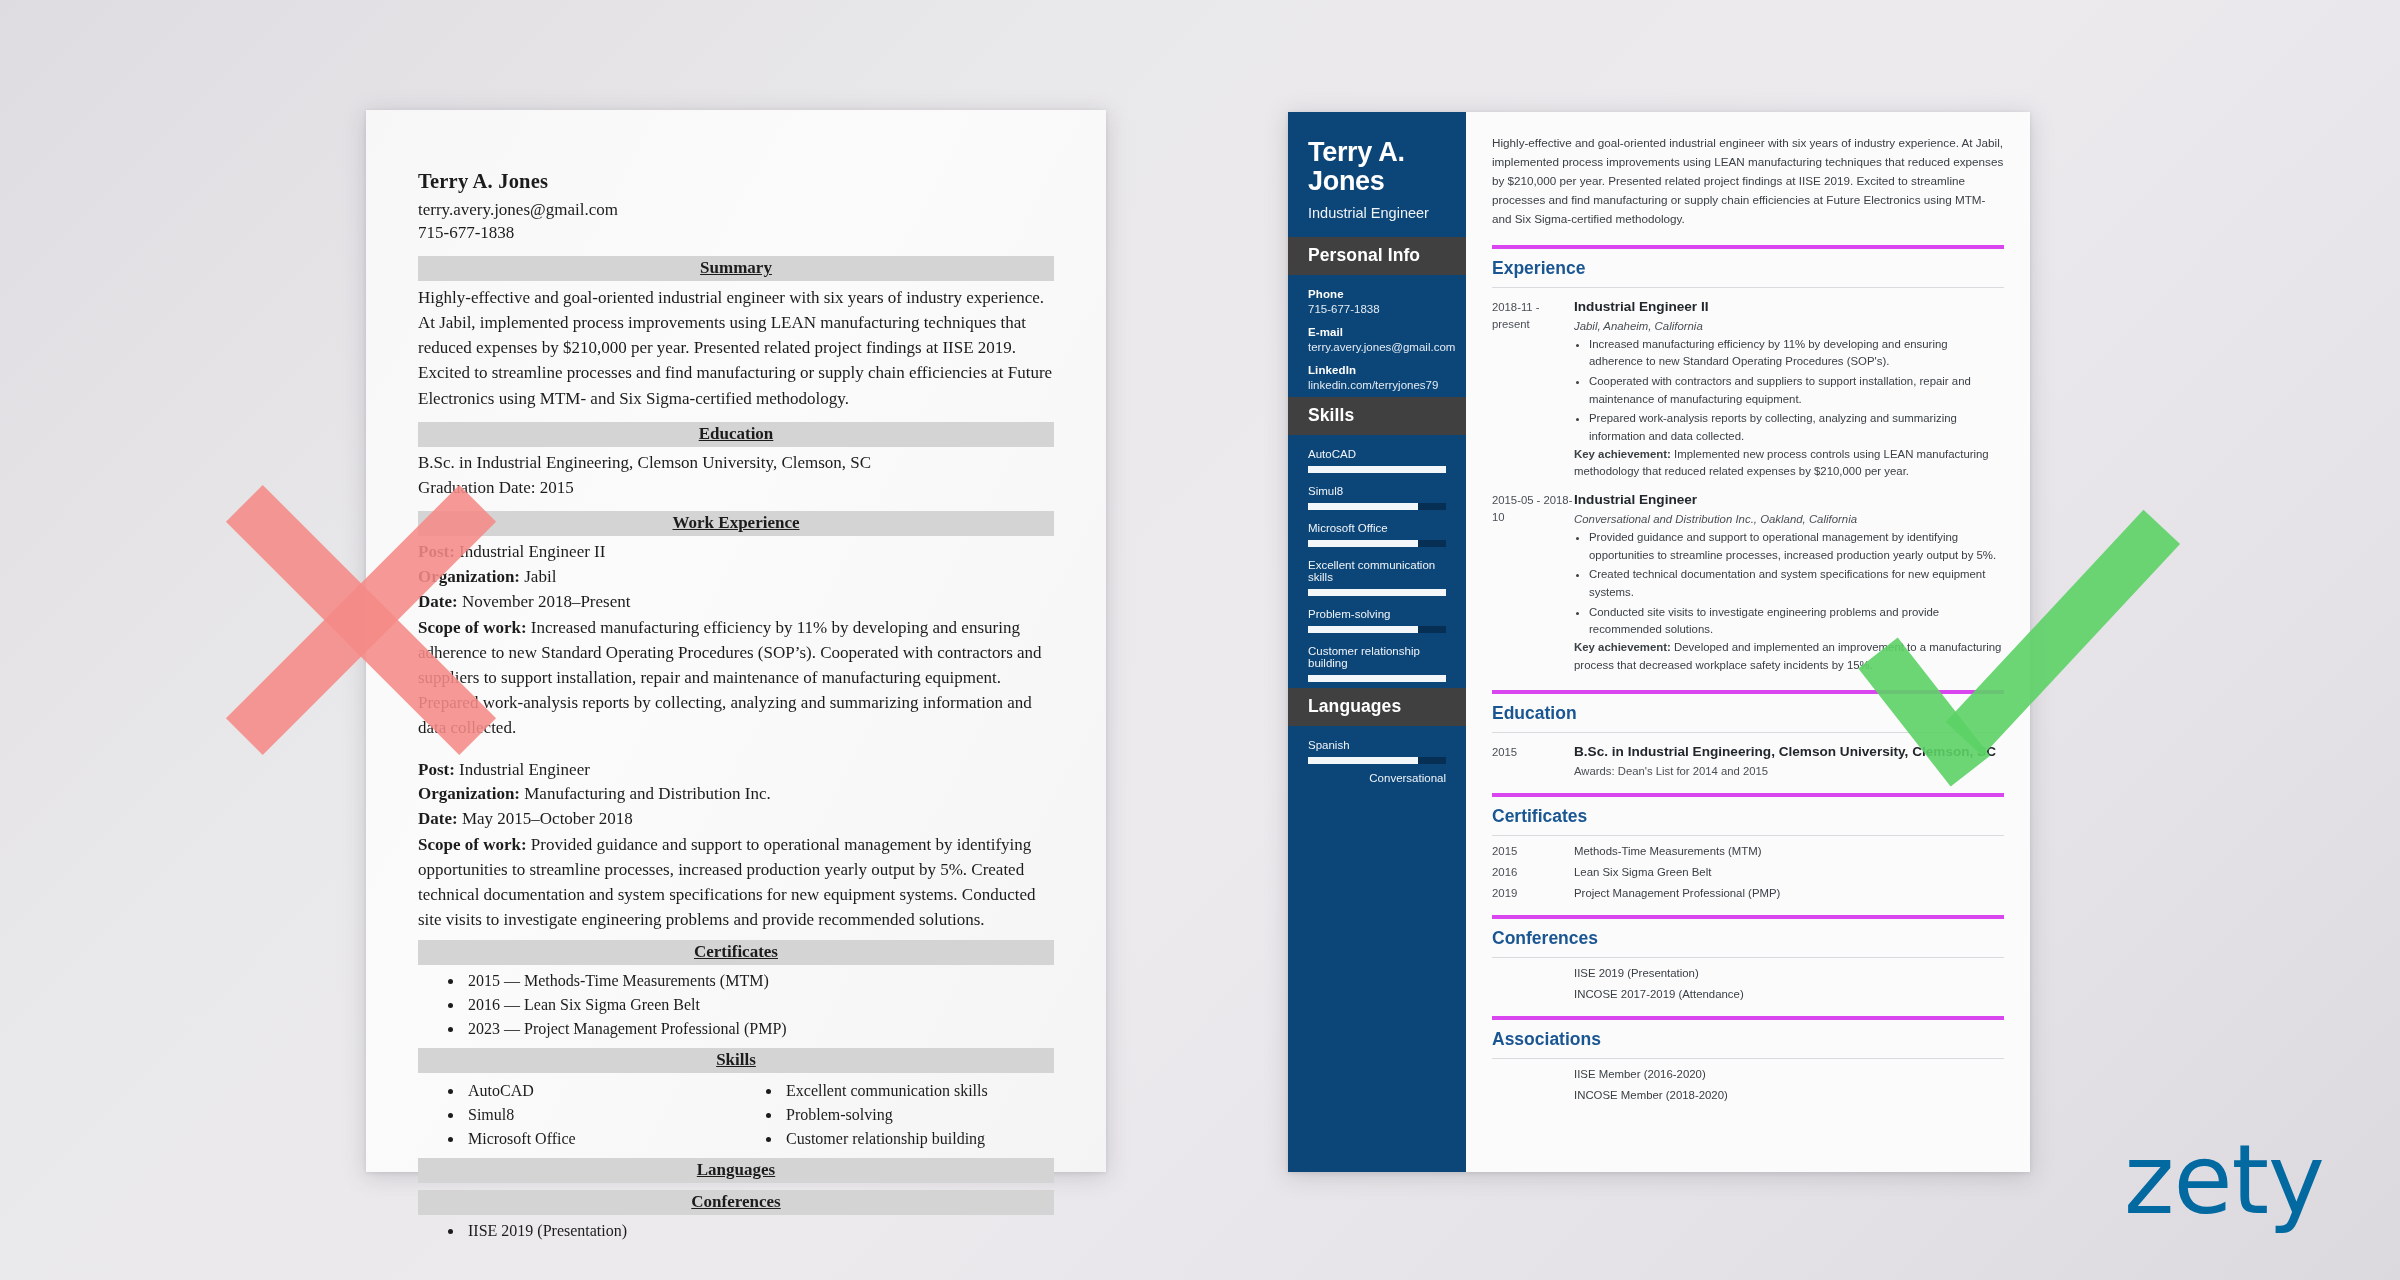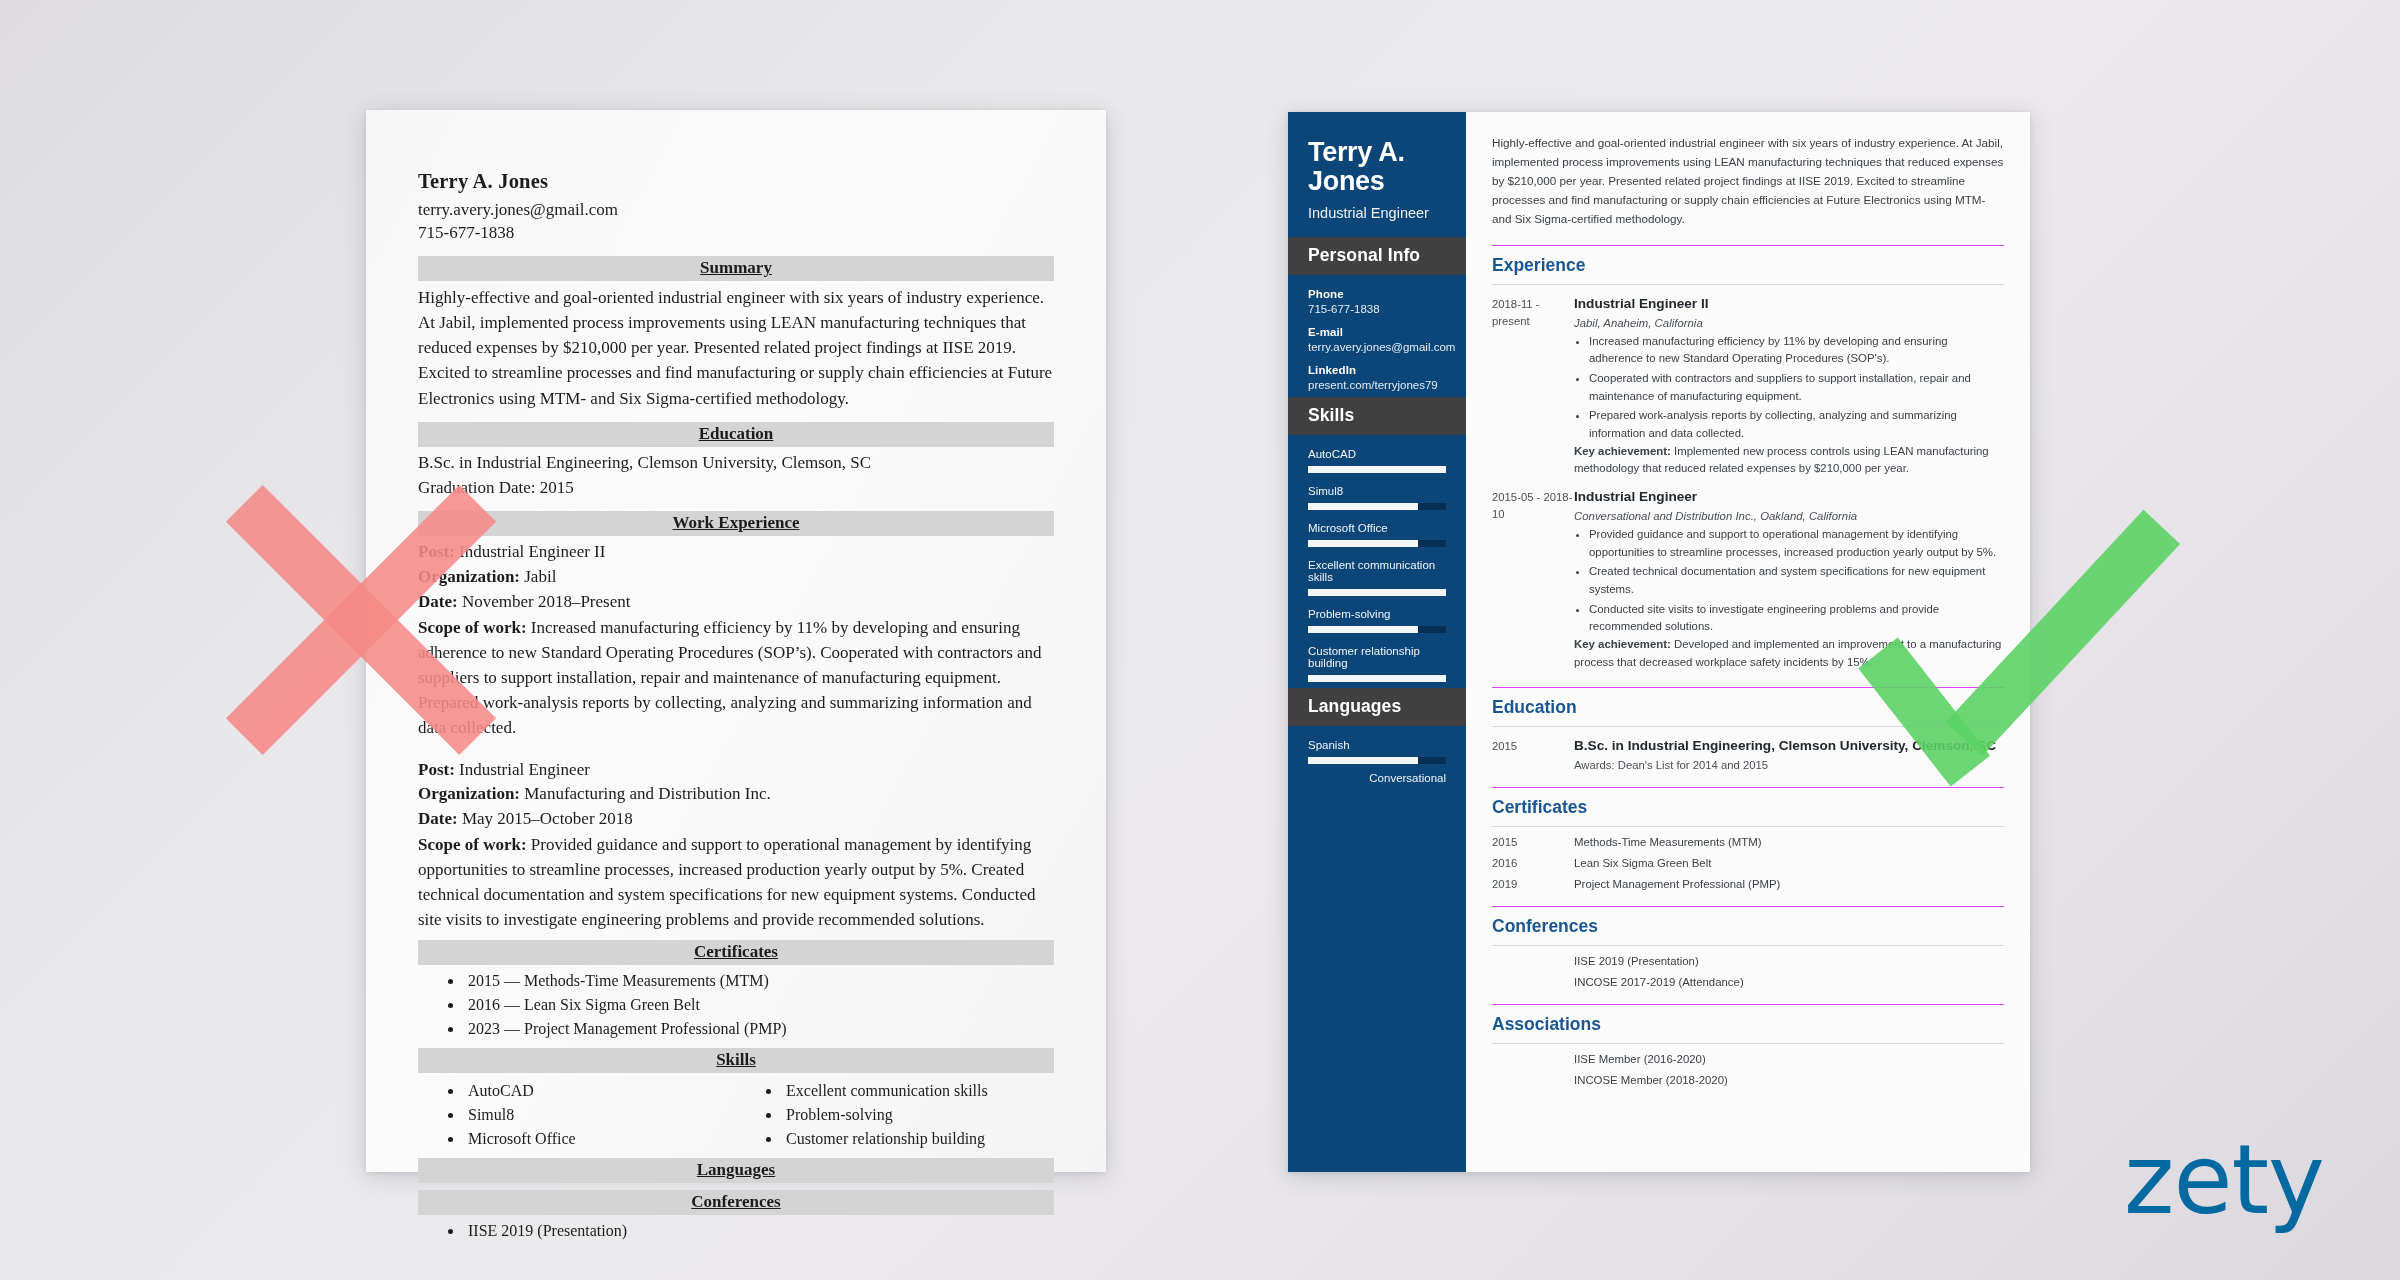--- a/index.html
+++ b/index.html
@@ -166,21 +166,21 @@
   .main-summary {
     font-size: 11.7px;
     line-height: 1.62;
     color: #3b4045;
     margin: 0;
   }
   .main-h {
     color: #1a5692;
     font-size: 17.5px;
     font-weight: bold;
-    border-top: 1px solid #d946ef;
+    border-top: 4px solid #d946ef;
     border-bottom: 1px solid #d8dade;
     padding: 9px 0 8px;
     margin-top: 16px;
   }
   .entry {
     display: flex;
     margin-top: 10px;
   }
   .entry-date {
     width: 82px;
@@ -375,21 +375,21 @@
       <div class="side-role">Industrial Engineer</div>
     </div>
 
     <div class="side-section-title">Personal Info</div>
     <div class="side-body">
       <div class="info-label">Phone</div>
       <div class="info-value">715-677-1838</div>
       <div class="info-label">E-mail</div>
       <div class="info-value">terry.avery.jones@gmail.com</div>
       <div class="info-label">LinkedIn</div>
-      <div class="info-value">present.com/terryjones79</div>
+      <div class="info-value">linkedin.com/terryjones79</div>
     </div>
 
     <div class="side-section-title">Skills</div>
     <div class="side-body">
       <div class="skill-row">
         <div class="skill-name">AutoCAD</div>
         <div class="bar-track">
             <div class="bar-fill" style="width: 100%;"></div>
           </div>
       </div>

